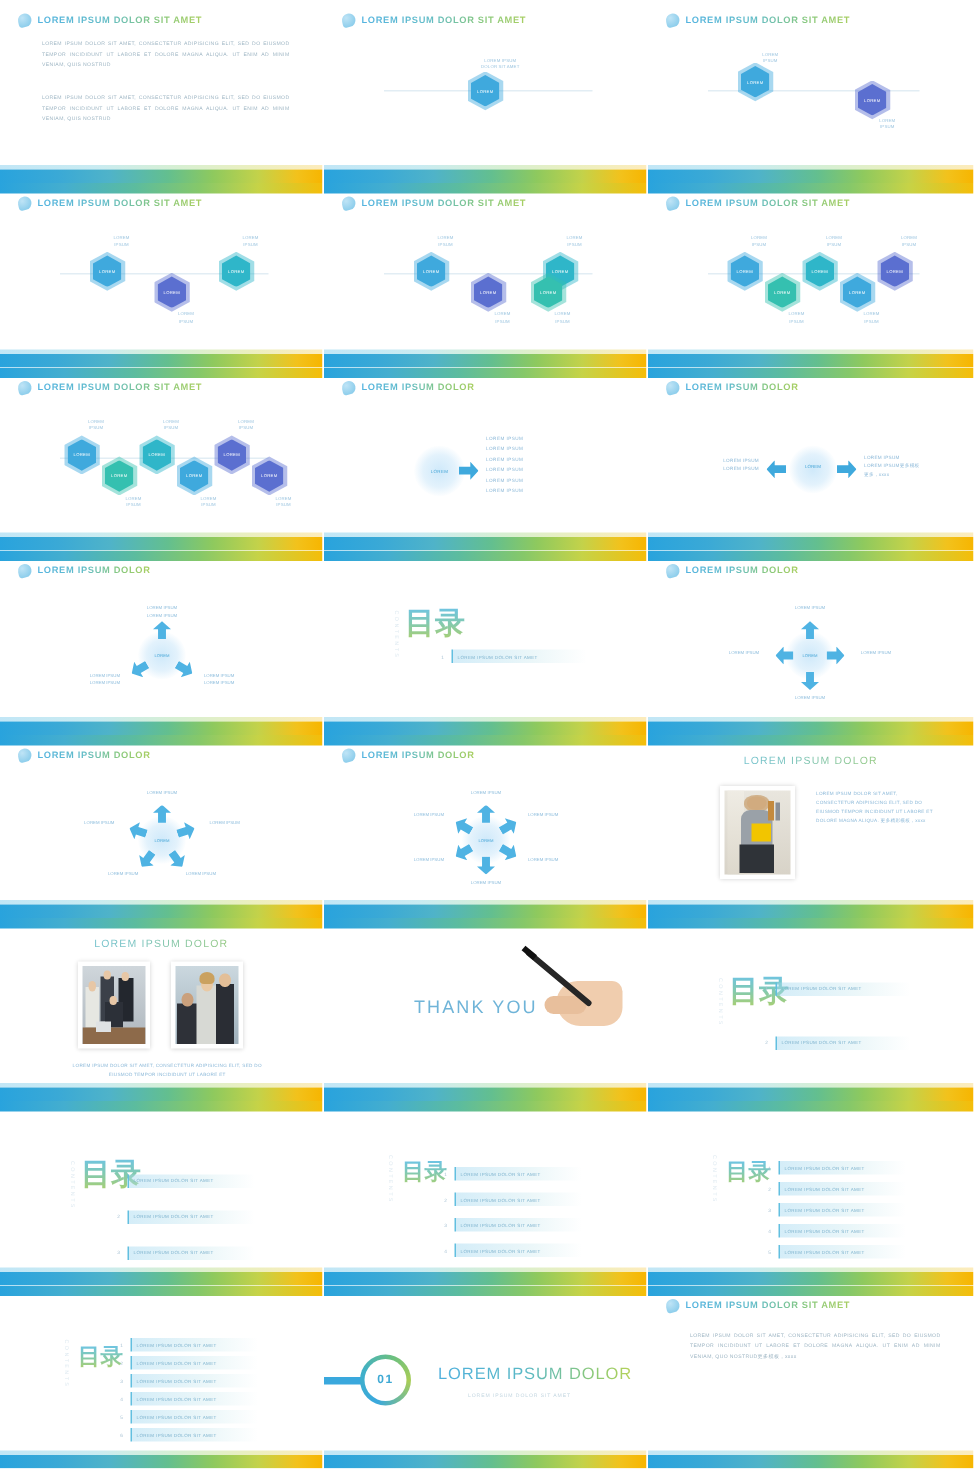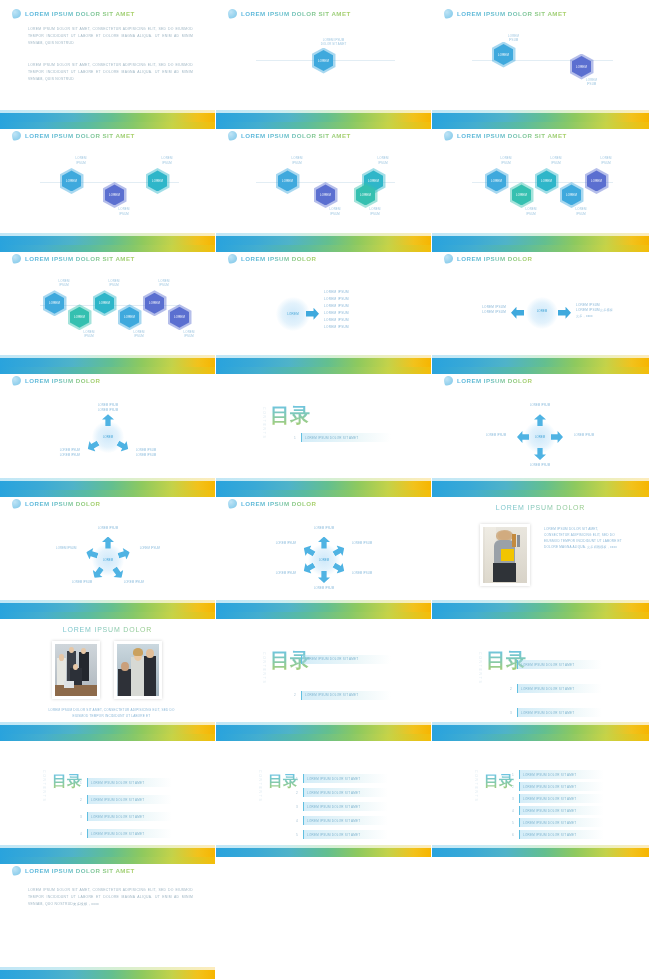--- a/index.html
+++ b/index.html
@@ -537,20 +537,34 @@
           </div>
         </div>
         <div class="sm" style="position:absolute;left:44px;right:36px;top:95px;text-align:center;line-height:2;">LOREM IPSUM DOLOR SIT AMET, CONSECTETUR ADIPISICING ELIT, SED DO EIUSMOD TEMPOR INCIDIDUNT UT LABORE ET</div>
       </div>
       <div class="gbar2"></div>
       <div class="gbar"></div>
     </div>
     <div class="slide">
       <div class="tbar"></div>
       <div class="slide-inner">
+        <div class="thankyou" style="left:60px;top:52px;">THANK YOU</div>
+        <div style="position:absolute;right:10px;top:12px;width:78px;height:72px;">
+          <div style="position:absolute;right:6px;top:30px;width:44px;height:30px;border-radius:16px 8px 14px 18px;background:#f0cdae;"></div>
+          <div style="position:absolute;right:30px;top:40px;width:28px;height:12px;border-radius:8px;background:#e8bf9c;"></div>
+          <div style="position:absolute;left:8px;top:8px;width:56px;height:4px;background:#262626;transform:rotate(40deg);transform-origin:left center;border-radius:2px;"></div>
+          <div style="position:absolute;left:6px;top:6px;width:10px;height:4px;background:#111;transform:rotate(40deg);transform-origin:left center;"></div>
+        </div>
+      </div>
+      <div class="gbar2"></div>
+      <div class="gbar"></div>
+    </div>
+    <div class="slide">
+      <div class="tbar"></div>
+      <div class="slide-inner">
         <div class="toc-vert" style="left:46px;top:40px;">CONTENTS</div>
         <div class="toc-cn" style="left:54px;top:38px;">目录</div>
         <div class="toc-row" style="left:76px;top:43px;">
           <span class="toc-num">1</span>
           <span class="toc-bar" style="width:90px;">
             <span>LOREM IPSUM DOLOR SIT AMET</span>
           </span>
         </div>
         <div class="toc-row" style="left:76px;top:79px;">
           <span class="toc-num">2</span>
@@ -702,20 +716,33 @@
             <span>LOREM IPSUM DOLOR SIT AMET</span>
           </span>
         </div>
       </div>
       <div class="gbar2"></div>
       <div class="gbar"></div>
     </div>
     <div class="slide">
       <div class="tbar"></div>
       <div class="slide-inner">
+        <div class="sec-line" style="left:0;top:61px;width:36px;"></div>
+        <div class="sec-circle" style="left:24px;top:46px;">
+          <i>01</i>
+        </div>
+        <div class="sec-ttl" style="left:76px;top:53px;">LOREM IPSUM DOLOR</div>
+        <div class="sec-sub" style="left:96px;top:71px;">LOREM IPSUM DOLOR SIT AMET</div>
+      </div>
+      <div class="gbar2"></div>
+      <div class="gbar"></div>
+    </div>
+    <div class="slide">
+      <div class="tbar"></div>
+      <div class="slide-inner">
         <div class="hdr">
           <span class="ico"></span>
           <span class="ttl">LOREM IPSUM DOLOR SIT AMET</span>
         </div>
         <div class="para" style="top:30px;">
           <p>LOREM IPSUM DOLOR SIT AMET, CONSECTETUR ADIPISICING ELIT, SED DO EIUSMOD TEMPOR INCIDIDUNT UT LABORE ET DOLORE MAGNA ALIQUA. UT ENIM AD MINIM VENIAM, QUO NOSTRUD更多模板，xxxx</p>
         </div>
       </div>
       <div class="gbar2"></div>
       <div class="gbar"></div>

